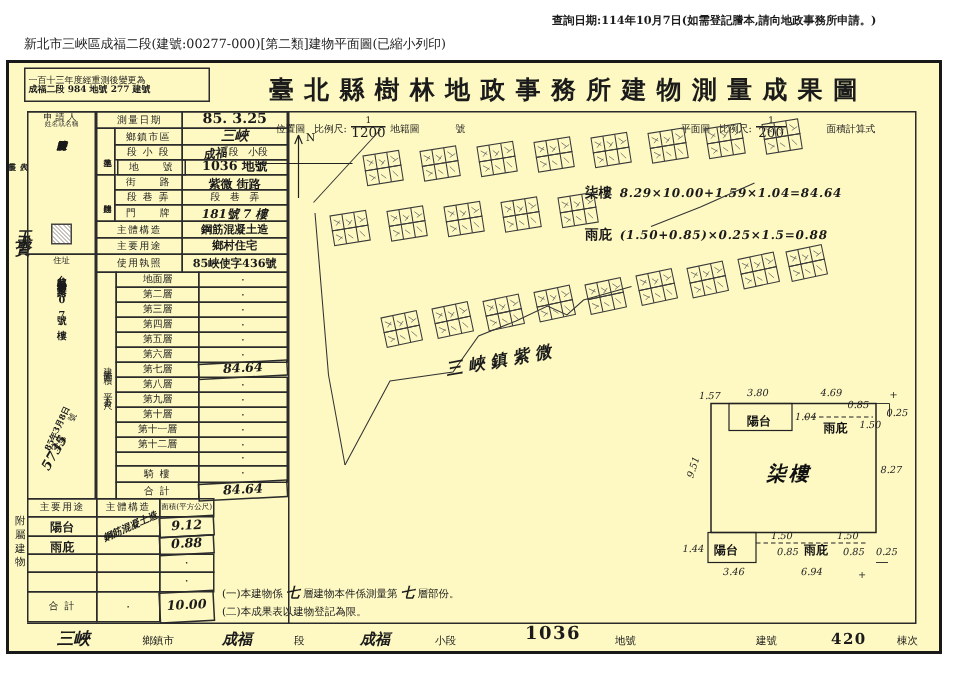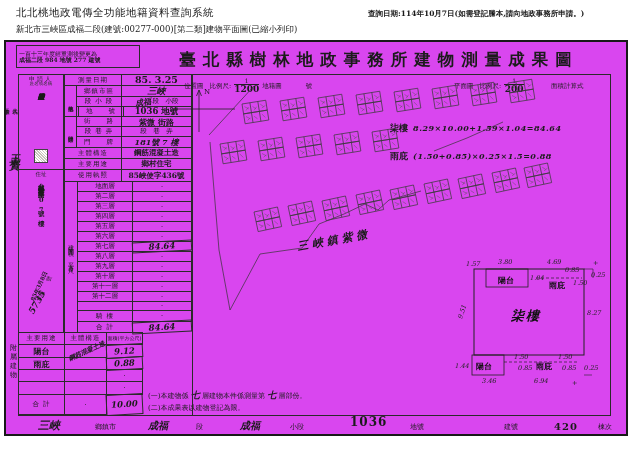--- a/index.html
+++ b/index.html
@@ -1,44 +1,43 @@
 <!DOCTYPE html>
 <html><head>
 <meta charset="utf-8">
 <style>
   html,body{margin:0;padding:0;background:#ffffff;}
   #page{position:relative;width:640px;height:450px;background:#fff;overflow:hidden;
         font-family:"DejaVu Serif","Liberation Serif",serif;color:#1b1b1b;}
   .abs{position:absolute;}
-  #sheet{position:absolute;left:4px;top:40px;width:620px;height:392px;border:2px solid #191919;background:#d946ef;}
+  #sheet{position:absolute;left:4px;top:40px;width:620px;height:392px;border:2px solid #191919;background:#fef9c3;}
   .cell{position:absolute;box-sizing:border-box;border:1px solid #2b2b2b;display:flex;align-items:center;justify-content:center;
         font-size:6.5px;line-height:1;overflow:hidden;white-space:nowrap;}
   .lblsp{letter-spacing:1px;}
   .vtx{writing-mode:vertical-rl;text-orientation:upright;}
   .hw{font-style:italic;font-weight:bold;}
   .bold{font-weight:bold;}
   .hline{position:absolute;background:#2b2b2b;height:1px;}
   .vline{position:absolute;background:#2b2b2b;width:1px;}
   .hwv{font-style:italic;font-weight:bold;font-size:8.5px;transform:rotate(-3deg);}
   .dotv{font-size:8px;}
   .frac{display:inline-block;text-align:center;vertical-align:middle;margin:0 3px;}
   .frac .n{display:block;font-size:6px;border-bottom:1px solid #222;padding:0 8px;line-height:6px;}
-  .frac .d{display:block;font-size:9px;font-weight:bold;line-height:9px;}
+  .frac .d{display:block;font-size:9px;font-weight:normal;line-height:9px;}
   .seal{width:12px;height:12px;border:1px solid #444;
         background:repeating-linear-gradient(45deg,#fff 0 1px,#c9c4bd 1px 2px);}
   svg text{font-family:"DejaVu Serif","Liberation Serif",serif;}
   .dim{font-size:6.5px;font-style:italic;fill:#232323;}
   .plab{font-size:8px;font-weight:bold;fill:#111;}
 </style>
 </head>
 <body>
 
 <div id="page">
 
-  <div class="abs bold" style="left:16px;top:6px;font-size:10.5px;letter-spacing:.5px;font-weight:normal">北北桃地政電傳全功能地籍資料查詢系統</div>
   <div class="abs" style="left:368px;top:9px;font-size:7.5px;font-weight:bold;">查詢日期:114年10月7日(如需登記謄本,請向地政事務所申請。)</div>
   <div class="abs" style="left:16px;top:24px;font-size:8.5px;">新北市三峽區成福二段(建號:00277-000)[第二類]建物平面圖(已縮小列印)</div>
 
   <div id="sheet">
 
     <div class="cell" style="left:10px;top:3px;width:124px;height:23px;flex-direction:column;align-items:flex-start;padding:1px 2px;justify-content:center">
       <span style="font-size:6px">一百十三年度經重測後變更為</span>
       <span style="font-size:6px;font-weight:bold">成福二段 984 地號 277 建號</span>
     </div>
 

